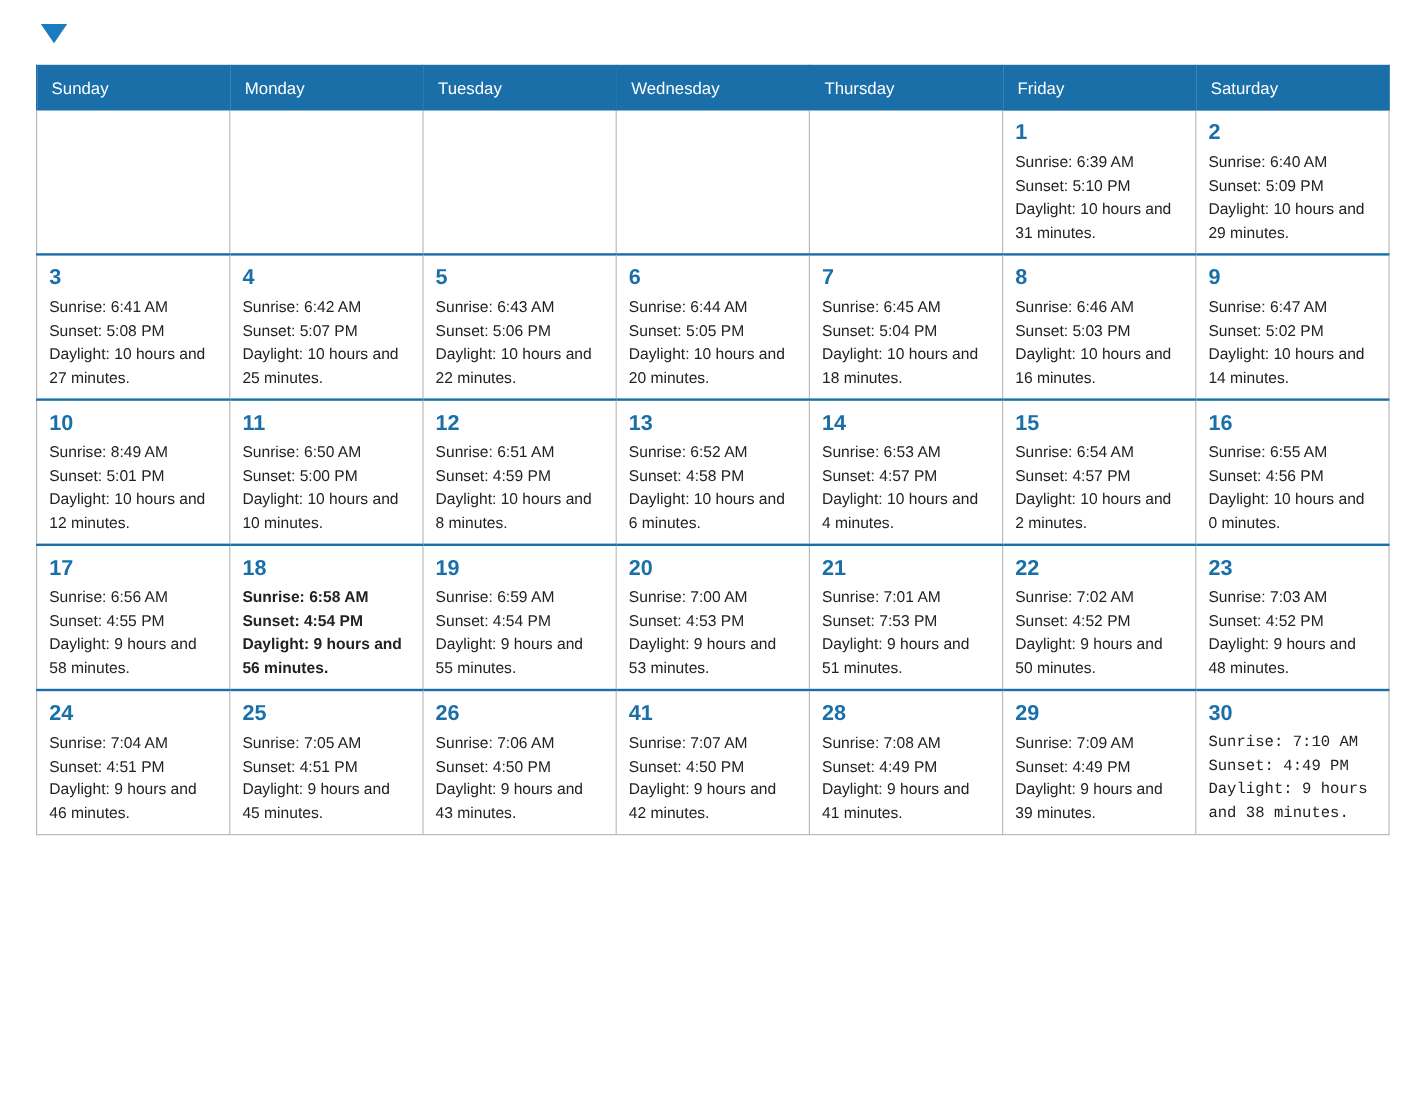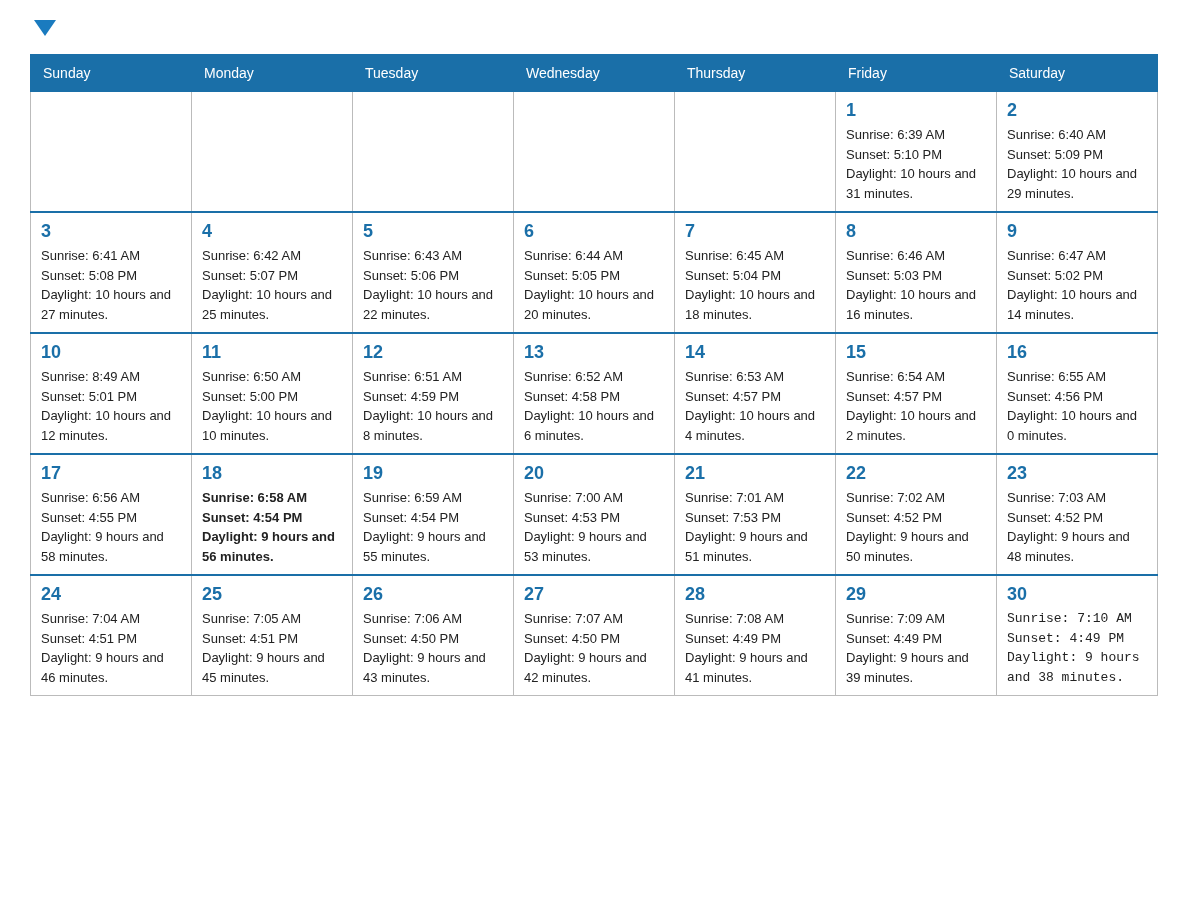--- a/index.html
+++ b/index.html
@@ -271,21 +271,21 @@
 Sunset: 4:51 PM
 Daylight: 9 hours and 45 minutes.</div>
         </td>
         <td>
           <span class="day-number">26</span>
           <div class="day-info" style="white-space: pre-line;">Sunrise: 7:06 AM
 Sunset: 4:50 PM
 Daylight: 9 hours and 43 minutes.</div>
         </td>
         <td>
-          <span class="day-number">27</span>
+          <span class="day-number">41</span>
           <div class="day-info" style="white-space: pre-line;">Sunrise: 7:07 AM
 Sunset: 4:50 PM
 Daylight: 9 hours and 42 minutes.</div>
         </td>
         <td>
           <span class="day-number">28</span>
           <div class="day-info" style="white-space: pre-line;">Sunrise: 7:08 AM
 Sunset: 4:49 PM
 Daylight: 9 hours and 41 minutes.</div>
         </td>

